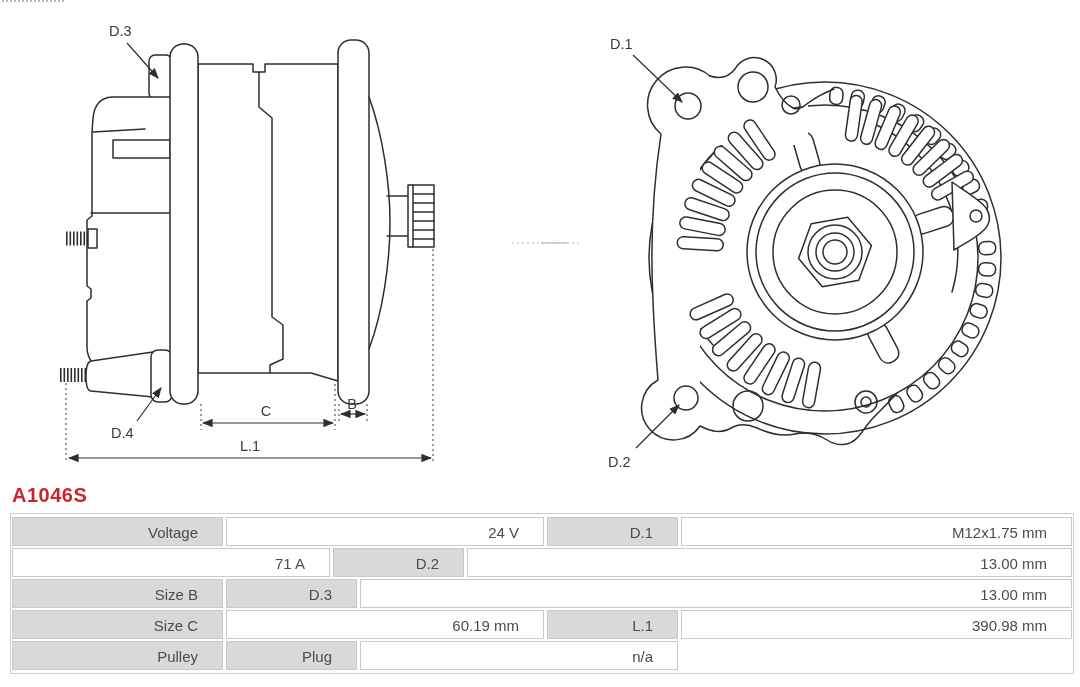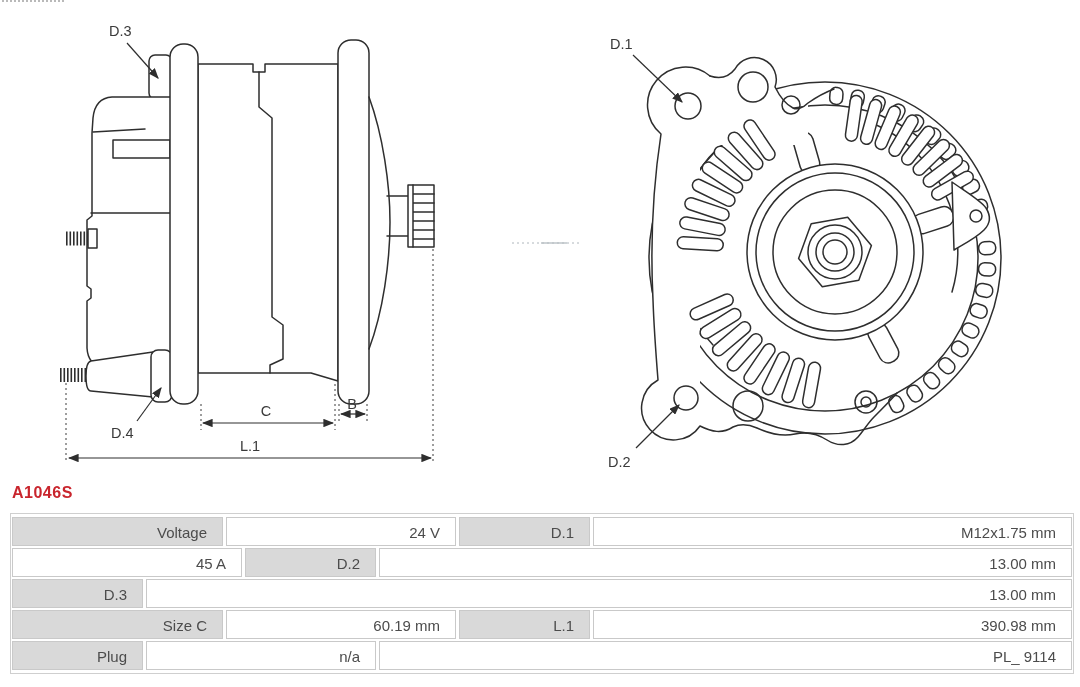--- a/index.html
+++ b/index.html
@@ -1,31 +1,31 @@
 <!DOCTYPE html>
 <html><head>
 <meta charset="utf-8">
 <style>
   html,body{margin:0;padding:0;background:#ffffff;}
   #screen{position:relative;width:1080px;height:687px;background:#ffffff;overflow:hidden;
           font-family:"Liberation Sans", sans-serif;}
   #crop-artifact{position:absolute;left:2px;top:0;width:62px;height:0;
           border-top:2px dotted #b9b9b9;}
   #drawing-area{position:absolute;left:0;top:0;width:1080px;height:482px;}
-  #part-title{position:absolute;left:12px;top:484px;font-size:16px;font-weight:600;
+  #part-title{position:absolute;left:12px;top:484px;font-size:20px;font-weight:600;
           color:#c9252d;letter-spacing:.5px;}
   #spec-table{position:absolute;left:10px;top:513px;width:1060px;
           border:1px solid #cfcfcf;background:#ffffff;padding:1px;}
   .spec-row{display:flex;margin:2px 0;}
   .cell{height:29px;line-height:29px;font-size:15px;color:#4c4c4c;text-align:right;
-          padding-right:15px;box-sizing:border-box;border:1px solid #c9c9c9;}
+          padding-right:24px;box-sizing:border-box;border:1px solid #c9c9c9;}
   .cell.lab{background:#d9d9d9;}
   .cell.val{background:#ffffff;}
   .c1{width:211px;margin-right:3px;}
-  .c2{width:230px;margin-right:3px;}
+  .c2{width:318px;margin-right:3px;}
   .c3{width:131px;margin-right:3px;}
   .c4{flex:1;text-align:right;}
   svg text{font-family:"Liberation Sans", sans-serif;font-size:14.5px;fill:#3a3a3a;}
   .ln{stroke:#2e2e2e;stroke-width:1.5;fill:none;stroke-linecap:round;stroke-linejoin:round;}
   .lnf{stroke:#2e2e2e;stroke-width:1.5;fill:#ffffff;stroke-linejoin:round;}
   .mask{fill:#ffffff;stroke:none;}
   .dot{stroke:#3d3d3d;stroke-width:1;fill:none;stroke-dasharray:2 3;}
   .dim{stroke:#2e2e2e;stroke-width:1.2;fill:none;}
 </style>
 </head>
@@ -192,34 +192,35 @@
   <div id="part-title">A1046S</div>
 
   <div id="spec-table">
     <div class="spec-row">
       <div class="cell lab c1">Voltage</div>
       <div class="cell val c2">24 V</div>
       <div class="cell lab c3">D.1</div>
       <div class="cell val c4">M12x1.75 mm</div>
     </div>
     <div class="spec-row">
-      <div class="cell val c2">45 A</div>
+      <div class="cell val c2">71 A</div>
       <div class="cell lab c3">D.2</div>
       <div class="cell val c4">13.00 mm</div>
     </div>
     <div class="spec-row">
+      <div class="cell lab c1">Size B</div>
       <div class="cell lab c3">D.3</div>
       <div class="cell val c4">13.00 mm</div>
     </div>
     <div class="spec-row">
       <div class="cell lab c1">Size C</div>
       <div class="cell val c2">60.19 mm</div>
       <div class="cell lab c3">L.1</div>
       <div class="cell val c4">390.98 mm</div>
     </div>
     <div class="spec-row">
+      <div class="cell lab c1">Pulley</div>
       <div class="cell lab c3">Plug</div>
       <div class="cell val c2">n/a</div>
-      <div class="cell val c4">PL_ 9114</div>
     </div>
   </div>
 
 </div>
 
 </body></html>

